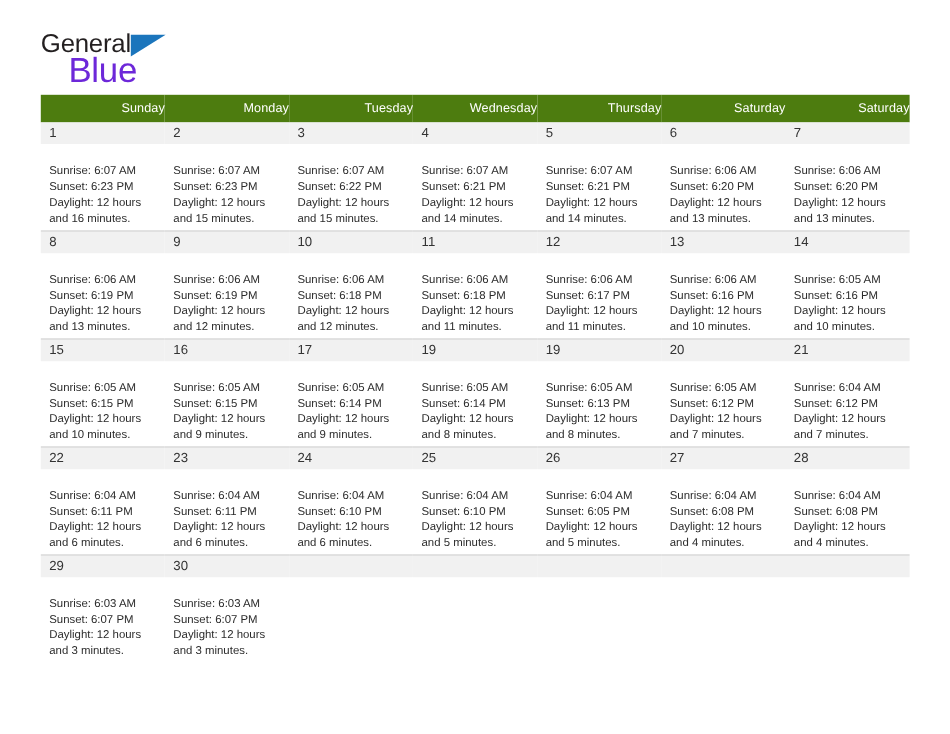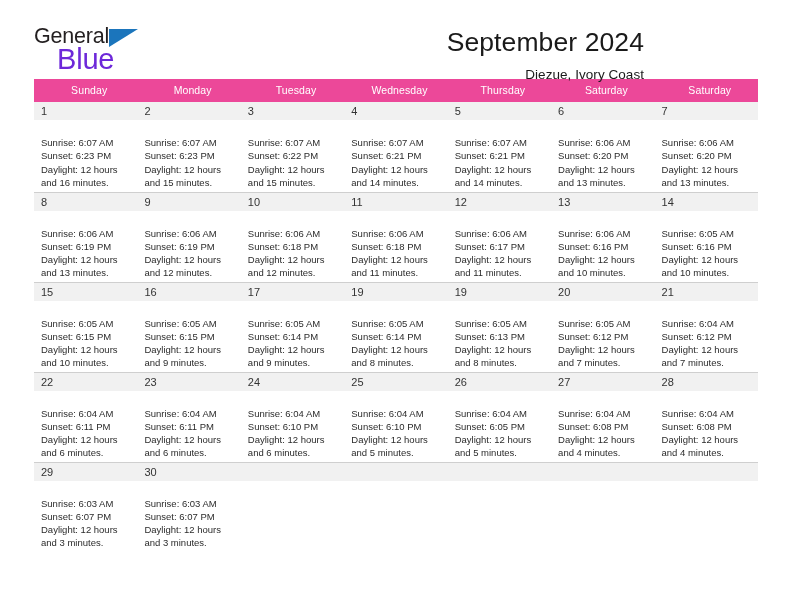--- a/index.html
+++ b/index.html
@@ -84,25 +84,25 @@
 
   
   .calendar {
     width: 724px;
     margin-top: 9px;
     border-collapse: collapse;
     table-layout: fixed;
   }
 
   .dow-row th {
-    background: #ec4899;
+    background: #4d7c0f;
     color: #ffffff;
     font-size: 10.5px;
     font-weight: 400;
-    text-align: center;
+    text-align: right;
     padding: 5px 0 6px 7px;
     letter-spacing: 0.1px;
     height: 22px;
   }
 
   .week-row td {
     vertical-align: top;
     padding: 0;
     border-top: 1px solid #cfcfcf;
     height: 90px;
@@ -134,24 +134,20 @@
 <div class="page">
 
   <div class="header">
 
     <div class="logo">
       <span class="logo-general">General</span>
       <span class="logo-triangle"></span>
       <span class="logo-blue">Blue</span>
     </div>
 
-    <div class="titles">
-      <div class="cal-title">September 2024</div>
-      <div class="cal-subtitle">Diezue, Ivory Coast</div>
-    </div>
 
   </div>
 
   <table class="calendar">
     <thead>
       <tr class="dow-row">
         <th>Sunday</th>
         <th>Monday</th>
         <th>Tuesday</th>
         <th>Wednesday</th>

